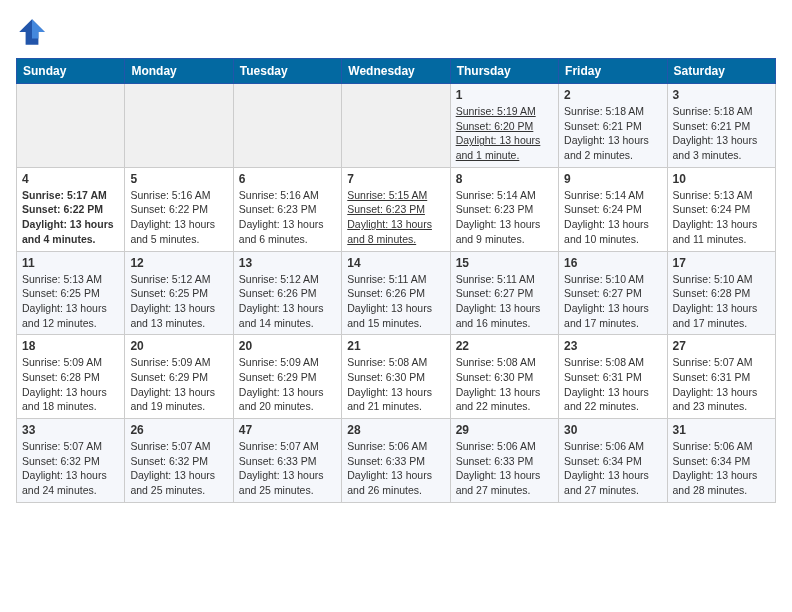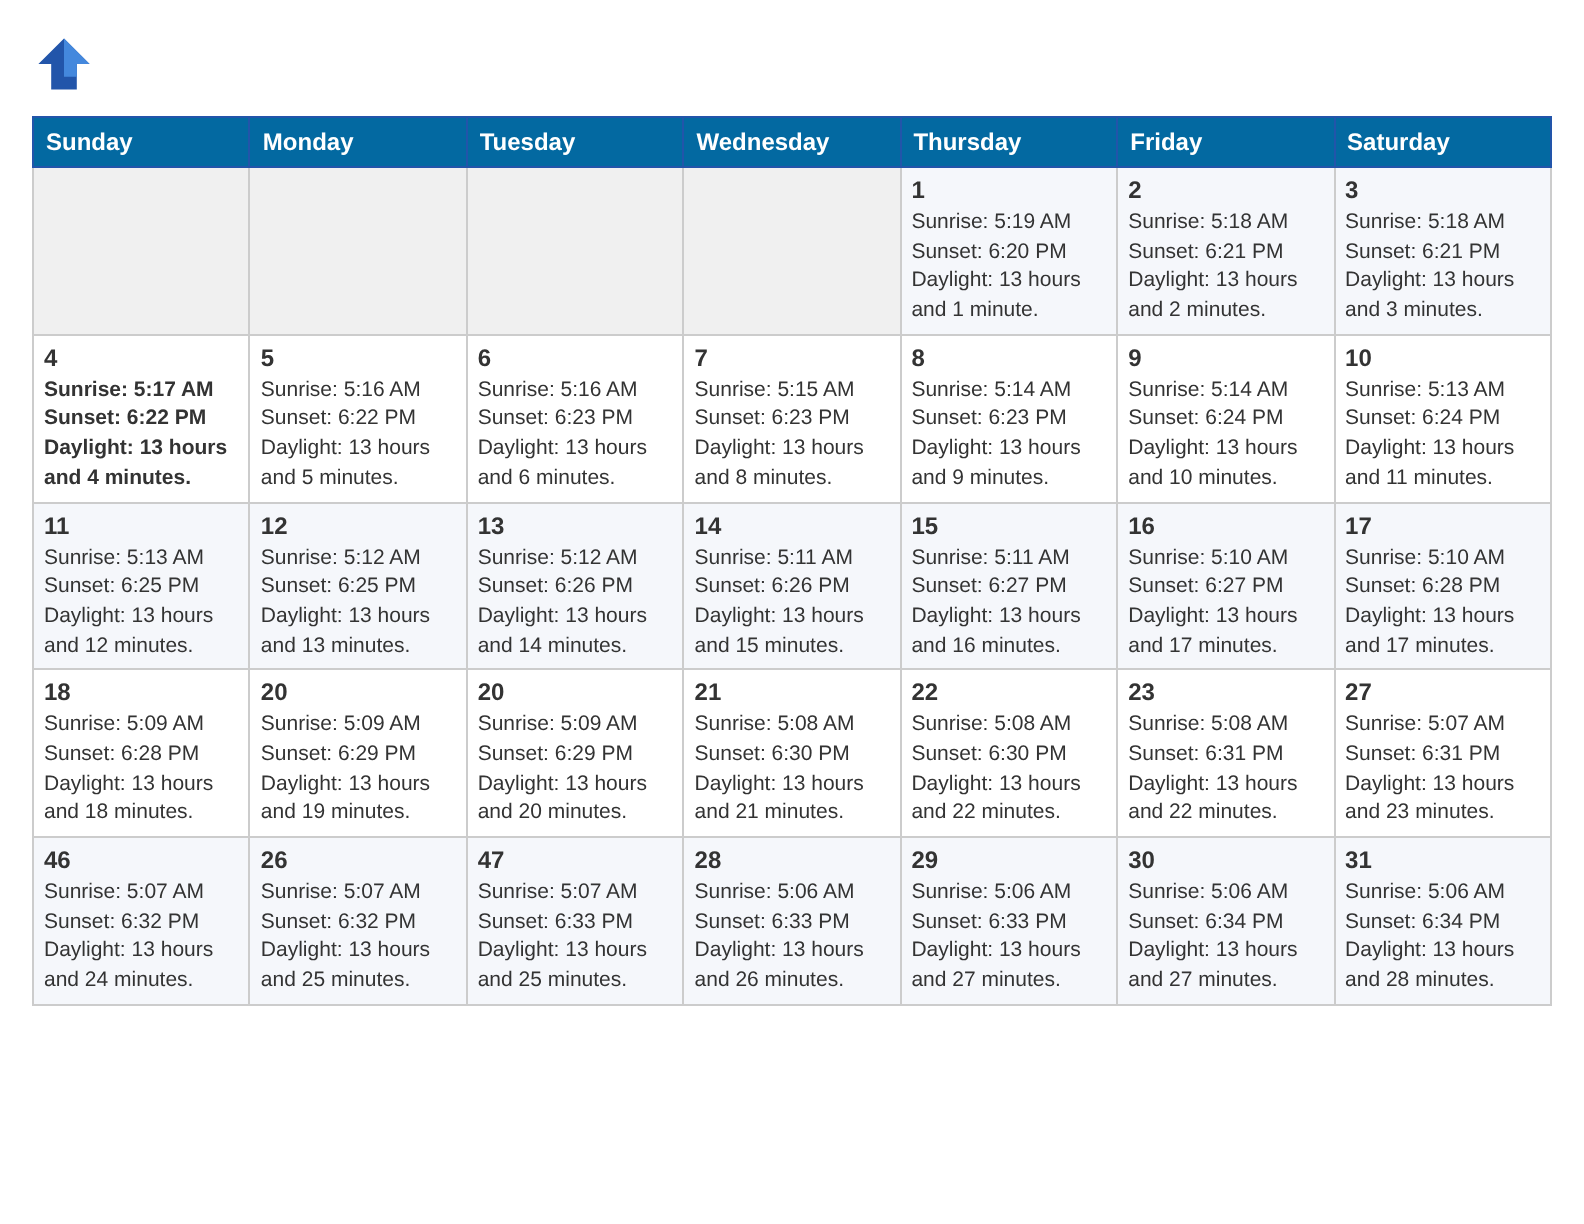--- a/index.html
+++ b/index.html
@@ -129,21 +129,21 @@
       </tr>
   </thead>
   <tbody id="calendar-body">
   <tr>
         <td class="empty-cell"></td>
         <td class="empty-cell"></td>
         <td class="empty-cell"></td>
         <td class="empty-cell"></td>
         <td>
           <span class="day-number">1</span>
-          <div class="day-info" style="white-space: pre-line;">Sunrise: 5:19 AM
+          <div class="day-info" style="white-space: pre-line; text-decoration: underline;">Sunrise: 5:19 AM
 Sunset: 6:20 PM
 Daylight: 13 hours and 1 minute.</div>
         </td>
         <td>
           <span class="day-number">2</span>
           <div class="day-info" style="white-space: pre-line;">Sunrise: 5:18 AM
 Sunset: 6:21 PM
 Daylight: 13 hours and 2 minutes.</div>
         </td>
         <td>
@@ -167,21 +167,21 @@
 Daylight: 13 hours and 5 minutes.</div>
         </td>
         <td>
           <span class="day-number">6</span>
           <div class="day-info" style="white-space: pre-line;">Sunrise: 5:16 AM
 Sunset: 6:23 PM
 Daylight: 13 hours and 6 minutes.</div>
         </td>
         <td>
           <span class="day-number">7</span>
-          <div class="day-info" style="white-space: pre-line;">Sunrise: 5:15 AM
+          <div class="day-info" style="white-space: pre-line; text-decoration: underline;">Sunrise: 5:15 AM
 Sunset: 6:23 PM
 Daylight: 13 hours and 8 minutes.</div>
         </td>
         <td>
           <span class="day-number">8</span>
           <div class="day-info" style="white-space: pre-line;">Sunrise: 5:14 AM
 Sunset: 6:23 PM
 Daylight: 13 hours and 9 minutes.</div>
         </td>
         <td>
@@ -280,21 +280,21 @@
         </td>
         <td>
           <span class="day-number">27</span>
           <div class="day-info" style="white-space: pre-line;">Sunrise: 5:07 AM
 Sunset: 6:31 PM
 Daylight: 13 hours and 23 minutes.</div>
         </td>
       </tr>
       <tr>
         <td>
-          <span class="day-number">46</span>
+          <span class="day-number">33</span>
           <div class="day-info" style="white-space: pre-line;">Sunrise: 5:07 AM
 Sunset: 6:32 PM
 Daylight: 13 hours and 24 minutes.</div>
         </td>
         <td>
           <span class="day-number">26</span>
           <div class="day-info" style="white-space: pre-line;">Sunrise: 5:07 AM
 Sunset: 6:32 PM
 Daylight: 13 hours and 25 minutes.</div>
         </td>

